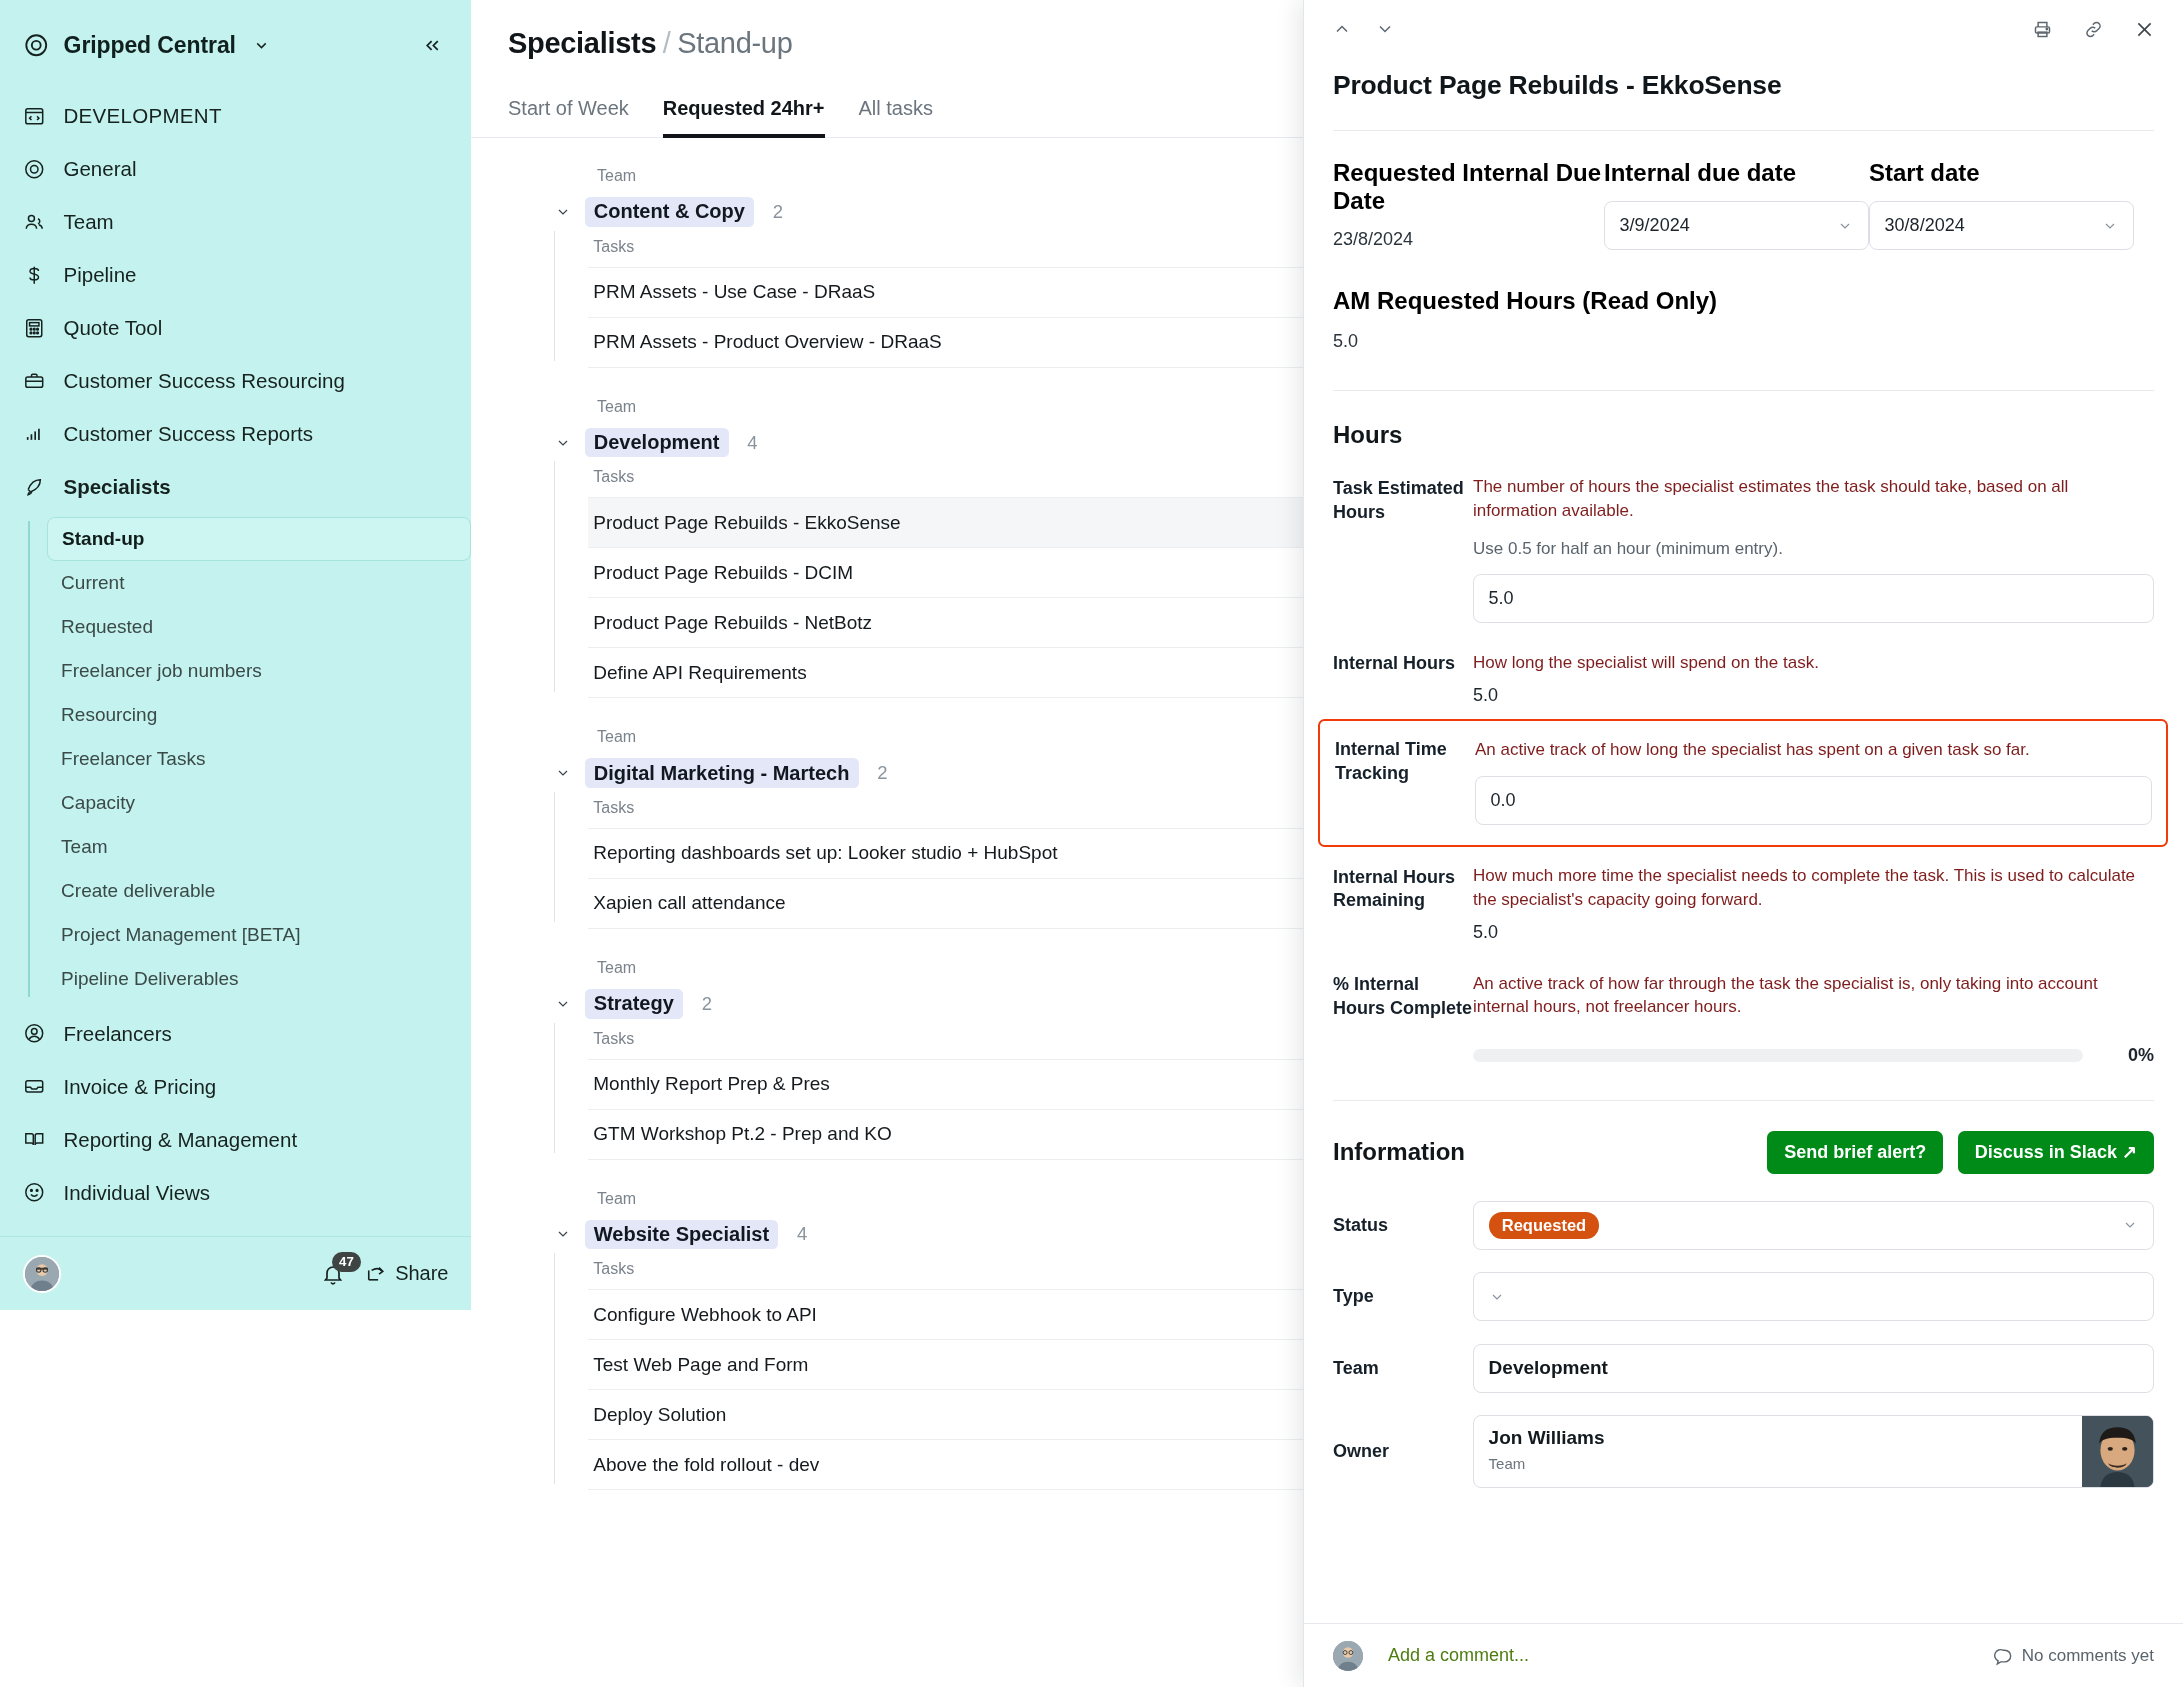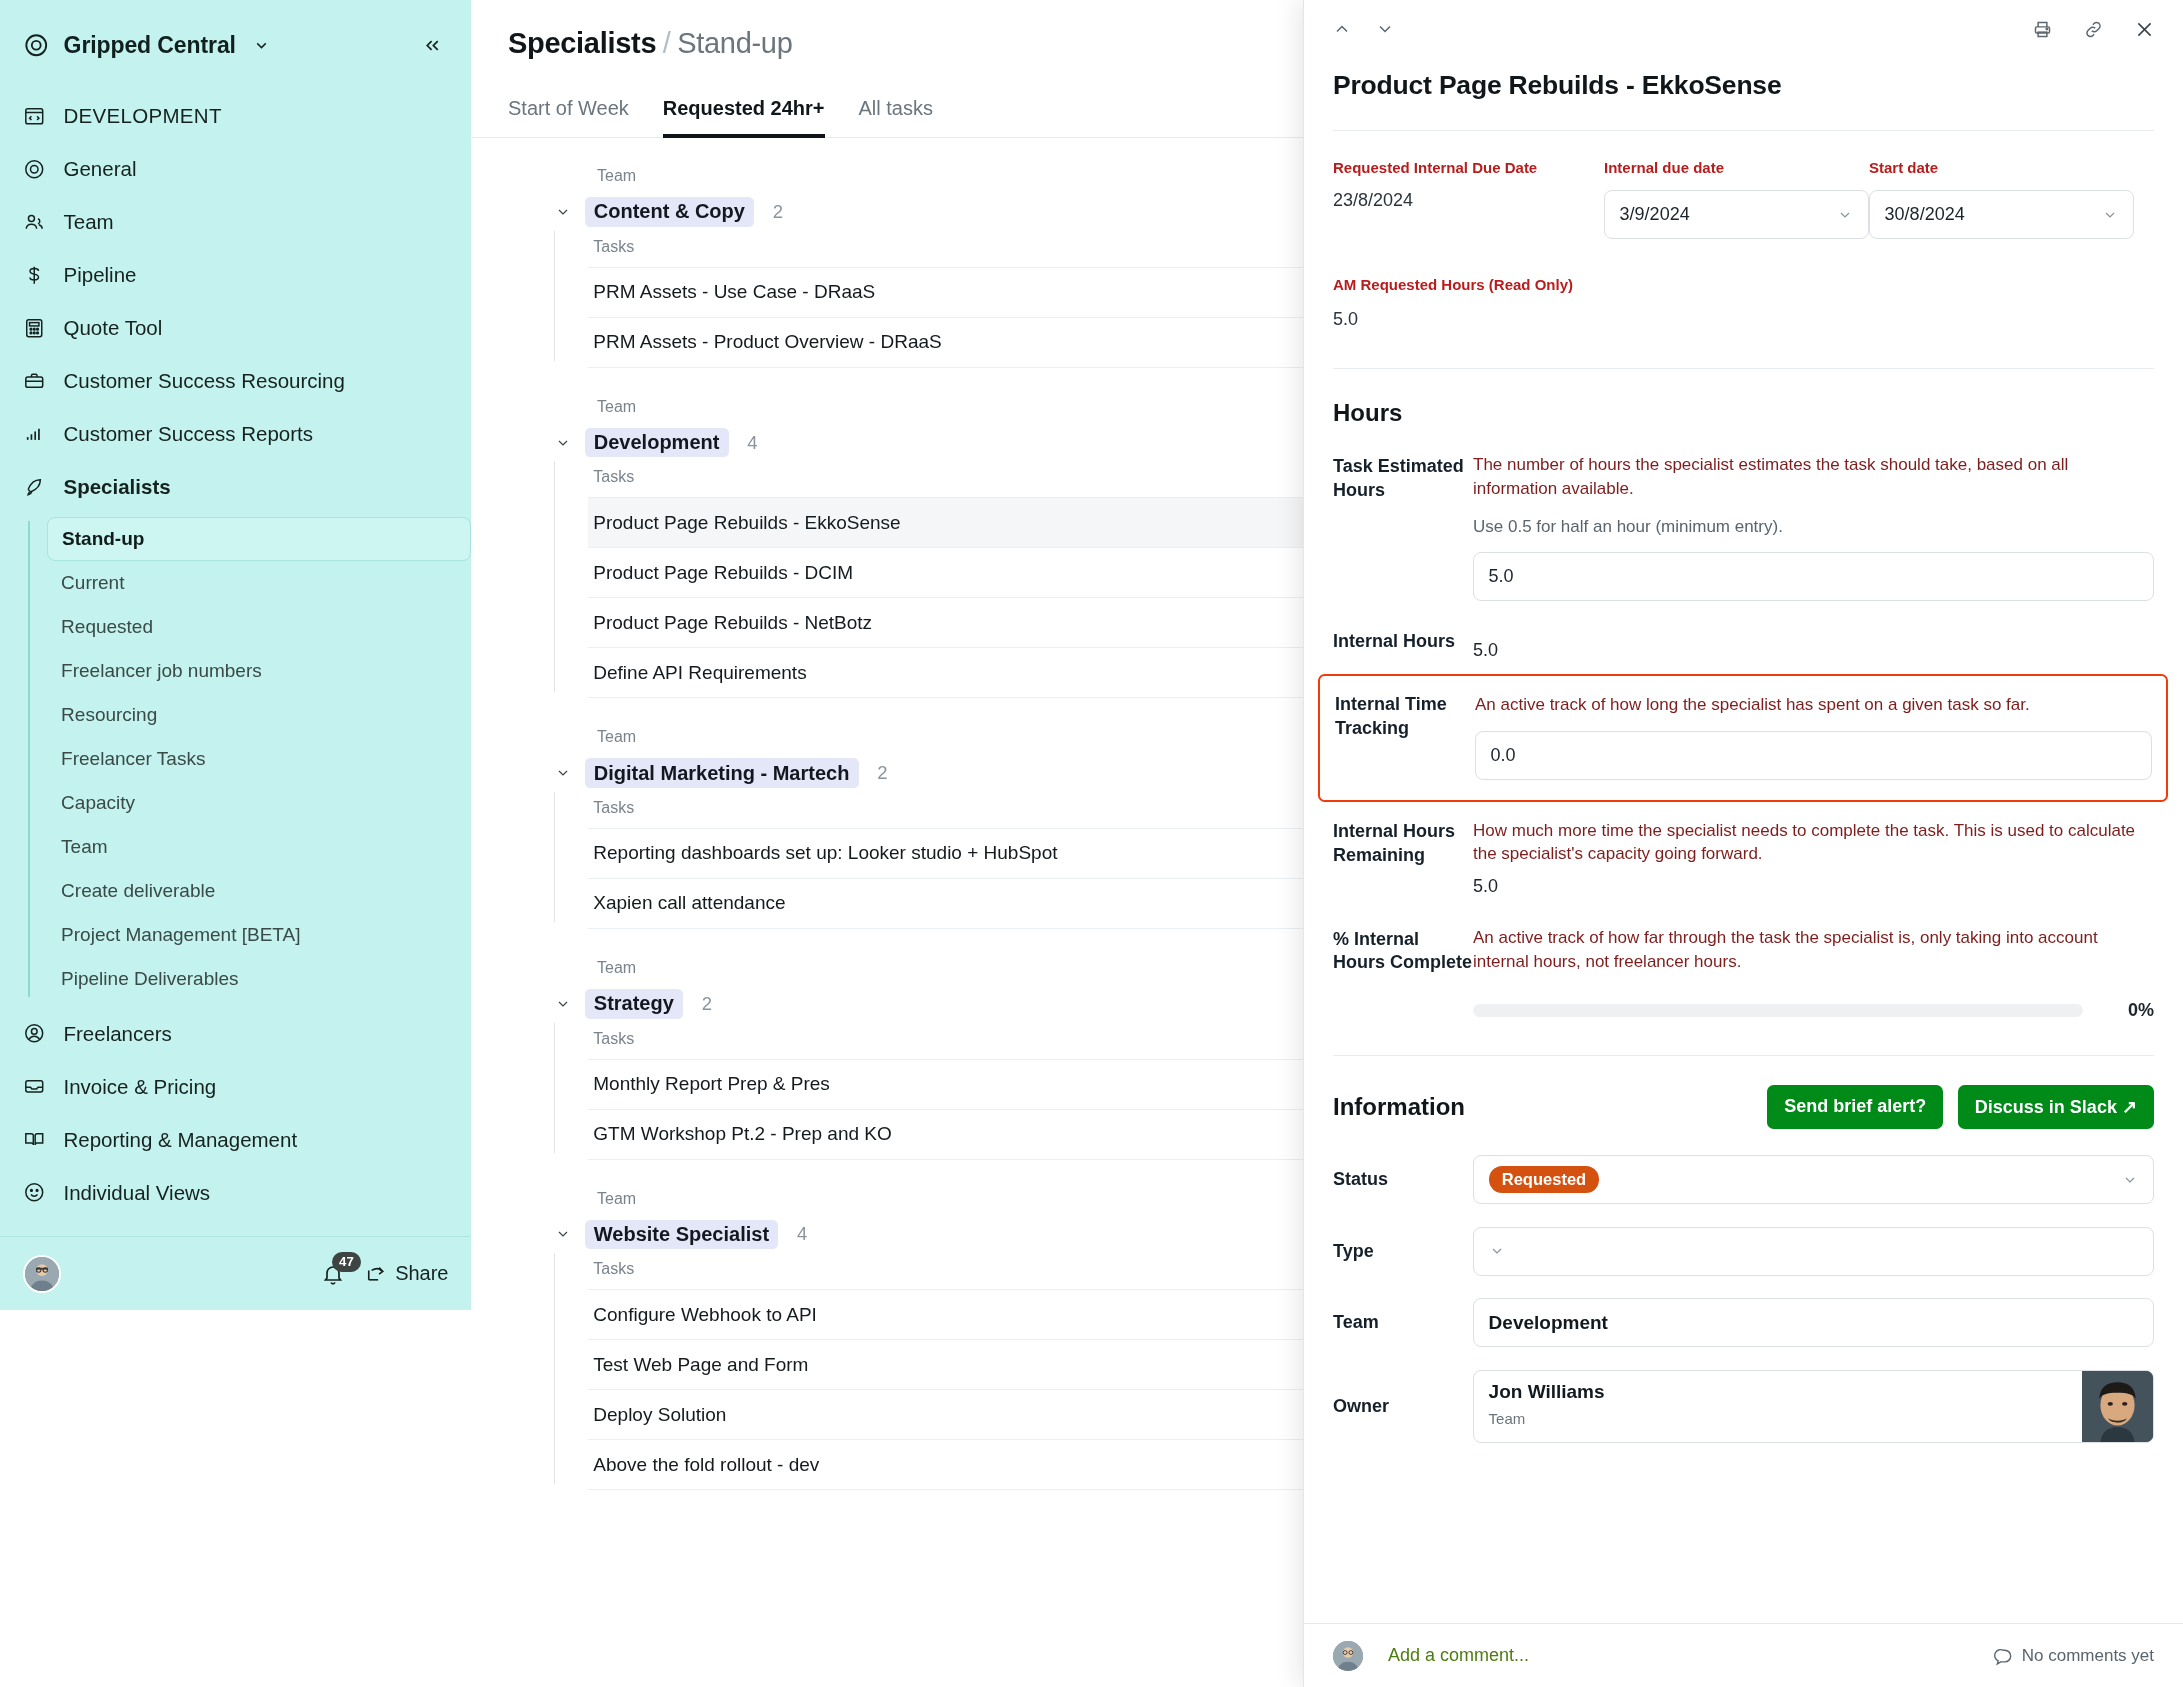--- a/index.html
+++ b/index.html
@@ -147,21 +147,21 @@
     font-size: 26.5px; font-weight: bold; color: #10161a; letter-spacing:-0.2px;
     padding: 12px 0 29px 0;
   }
   .hr { height: 0.7px; background: #e8ebee; }
 
   .date-row { display:flex; gap: 0; padding: 28px 0 0 0; }
   .date-col { }
   .date-col.c1 { width: 271px; }
   .date-col.c2 { width: 265px; }
   .date-col.c3 { width: 265px; }
-  .fld-label { font-size: 15px; color: #b91c1c; font-weight: bold; margin-bottom: 14.6px; }
+  .fld-label { font-size: 24px; color: #000000; font-weight: bold; margin-bottom: 14.6px; }
   .fld-plain { font-size: 18px; color: #2b343c; }
   .select-box {
     height: 49px; border: 0.7px solid #dcdfe4; border-radius: 8px;
     display:flex; align-items:center; padding: 0 14.6px; font-size: 18px; color:#1c242c;
     background:#fff; cursor:pointer;
   }
   .select-box .v { flex: 1 1 auto; }
 
   .amreq { padding: 37px 0 0 0; }
   .amreq .fld-plain { margin-top: 16px; }
@@ -799,20 +799,21 @@
           <div class="hhint">Use 0.5 for half an hour (minimum entry).</div>
           <div class="input-box">
               <span>5.0</span>
             </div>
         </div>
       </div>
 
       <div class="hrow" style="margin-top:28px;">
         <div class="k">Internal Hours</div>
         <div class="v">
+          <div class="hdesc">How long the specialist will spend on the task.</div>
           <div class="hval">5.0</div>
         </div>
       </div>
 
       <div class="hl-block">
         <div class="k">Internal Time Tracking</div>
         <div class="v">
           <div class="hdesc">An active track of how long the specialist has spent on a given task so far.</div>
           <div class="input-box">
               <span>0.0</span>

